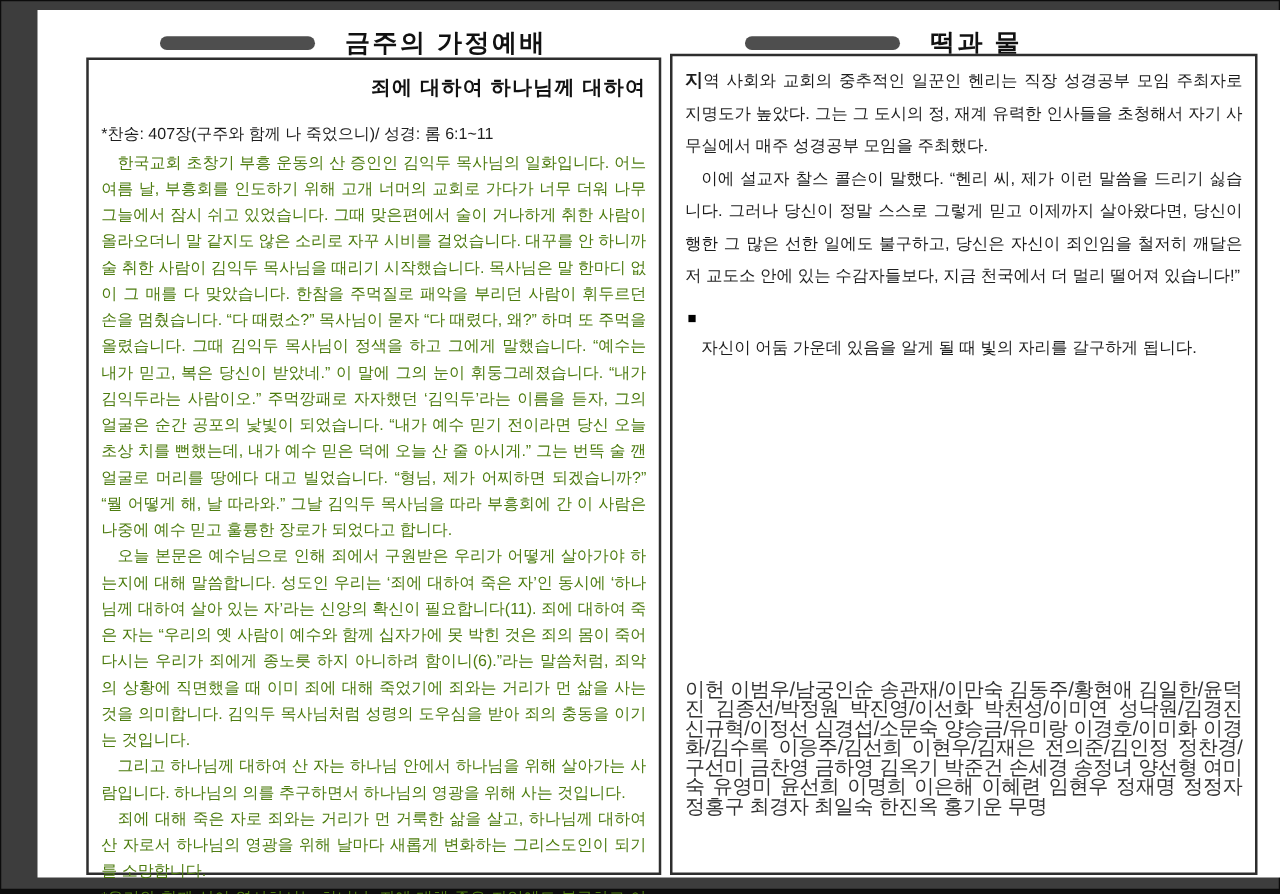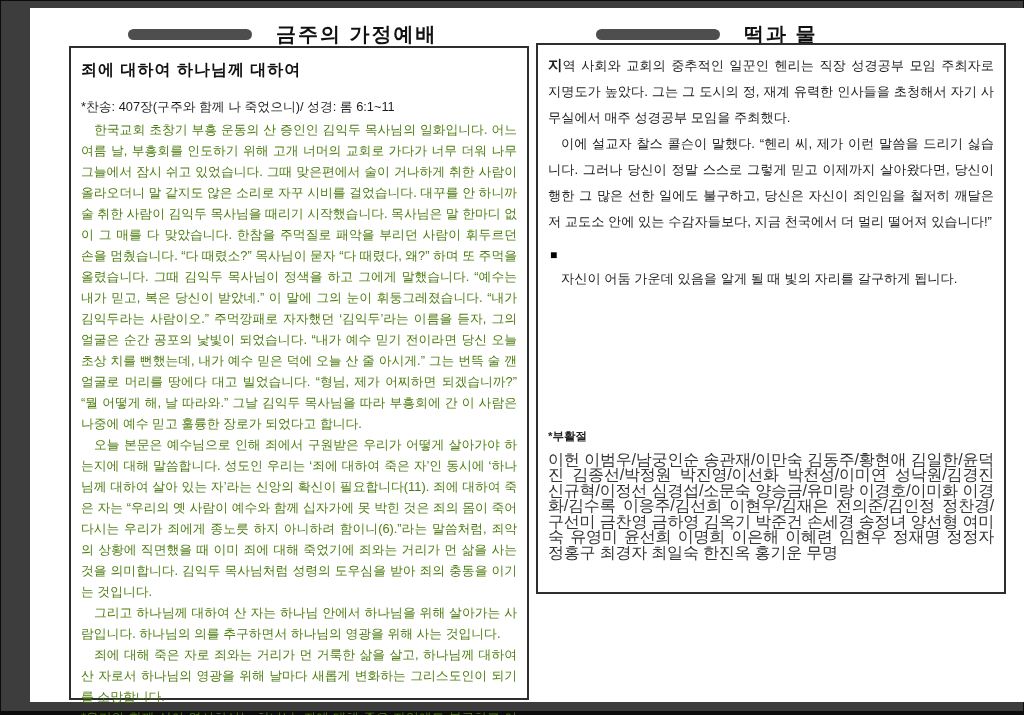--- a/index.html
+++ b/index.html
@@ -9,24 +9,24 @@
   .sheet { position:absolute; left:9px; top:7px; width:1006px; height:694px; background:#ffffff; color:#1d1d1d;margin-left:20px; }
 
   .pageheader { position:absolute; display:flex; align-items:center; height:24px; }
   .pageheader .bar { width:124px; height:11px; border-radius:6px; background:#4e4e4e; }
   .pageheader .hlabel { font-size:20px; font-weight:bold; letter-spacing:2px; color:#111; margin-left:24px; white-space:nowrap; }
   #hdr-left { left:98px; top:14px; }
   #hdr-right { left:566px; top:14px; }
 
   .pagebox { position:absolute; border:2px solid #2e2e2e; background:#fff; display:flex; flex-direction:column; }
   #page-left  { left:39px;  top:38px; width:460px; height:654px; padding:8px 10px 6px; }
-  #page-right { left:506px; top:35px; width:470px; height:551px; padding:7px 10px 4px; }
+  #page-right { left:506px; top:35px; width:470px; height:657px; padding:7px 10px 17px; }
 
   
-  .l-title { font-size:16px; font-weight:bold; text-align:left; letter-spacing:1px; margin:4px 0 15px; color:#111; }
+  .l-title { font-size:16px; font-weight:bold; text-align:right; letter-spacing:1px; margin:4px 0 15px; color:#111; }
   .l-sub { font-size:12.8px; line-height:21px; margin-bottom:2px; }
   .l-body p { font-size:12.8px; line-height:21px; text-align:justify; color:#4d7c0f; }
   .indent { text-indent:13px; }
 
   
   .r-body p { font-size:13.2px; line-height:26px; text-align:justify; color:#1d1d1d; }
   .r-body p b { font-weight:bold; font-size:14.5px; }
   .r-quote-mark { display:block; font-size:12px; line-height:12px; margin:14px 0 6px 2px; color:#000; }
   .r-quote { font-size:13.2px; line-height:24px; text-indent:13px; text-align:justify; }
   .spacer { flex:1; }
@@ -64,19 +64,18 @@
 
     <div class="pagebox" id="page-right">
       <div class="r-body">
         <p><b>지</b><span>역 사회와 교회의 중추적인 일꾼인 헨리는 직장 성경공부 모임 주최자로 지명도가 높았다. 그는 그 도시의 정, 재계 유력한 인사들을 초청해서 자기 사무실에서 매주 성경공부 모임을 주최했다.</span></p>
         <p class="indent">이에 설교자 찰스 콜슨이 말했다. “헨리 씨, 제가 이런 말씀을 드리기 싫습니다. 그러나 당신이 정말 스스로 그렇게 믿고 이제까지 살아왔다면, 당신이 행한 그 많은 선한 일에도 불구하고, 당신은 자신이 죄인임을 철저히 깨달은 저 교도소 안에 있는 수감자들보다, 지금 천국에서 더 멀리 떨어져 있습니다!”</p>
       </div>
       <span class="r-quote-mark">■</span>
       <div class="r-quote">자신이 어둠 가운데 있음을 알게 될 때 빛의 자리를 갈구하게 됩니다.</div>
       <div class="spacer"></div>
       <div class="r-resurrection">
-        <div class="r-list-title">*부활절</div>
         <div class="r-names">이헌 이범우/남궁인순 송관재/이만숙 김동주/황현애 김일한/윤덕진 김종선/박정원 박진영/이선화 박천성/이미연 성낙원/김경진 신규혁/이정선 심경섭/소문숙 양승금/유미랑 이경호/이미화 이경화/김수록 이응주/김선희 이현우/김재은 전의준/김인정 정찬경/구선미 금찬영 금하영 김옥기 박준건 손세경 송정녀 양선형 여미숙 유영미 윤선희 이명희 이은해 이혜련 임현우 정재명 정정자 정홍구 최경자 최일숙 한진옥 홍기운 무명</div>
       </div>
     </div>
 
   </div>
 </div>
 
 </body></html>

